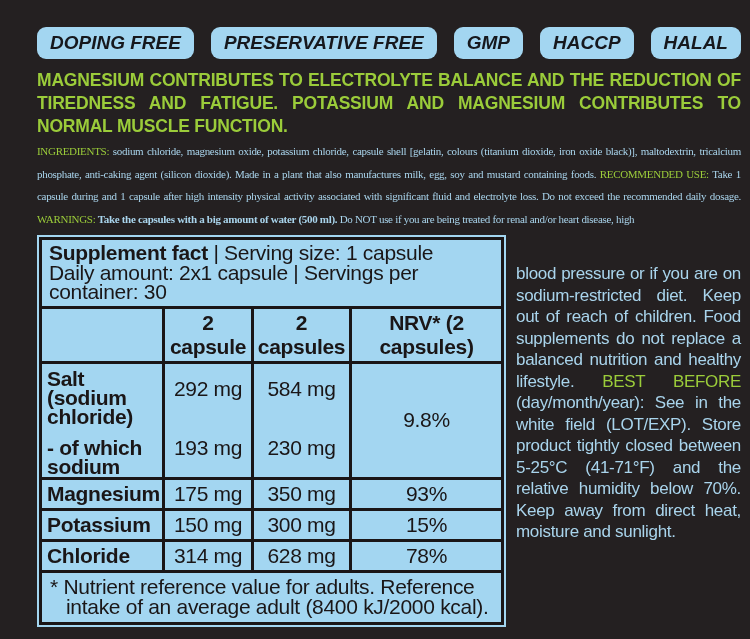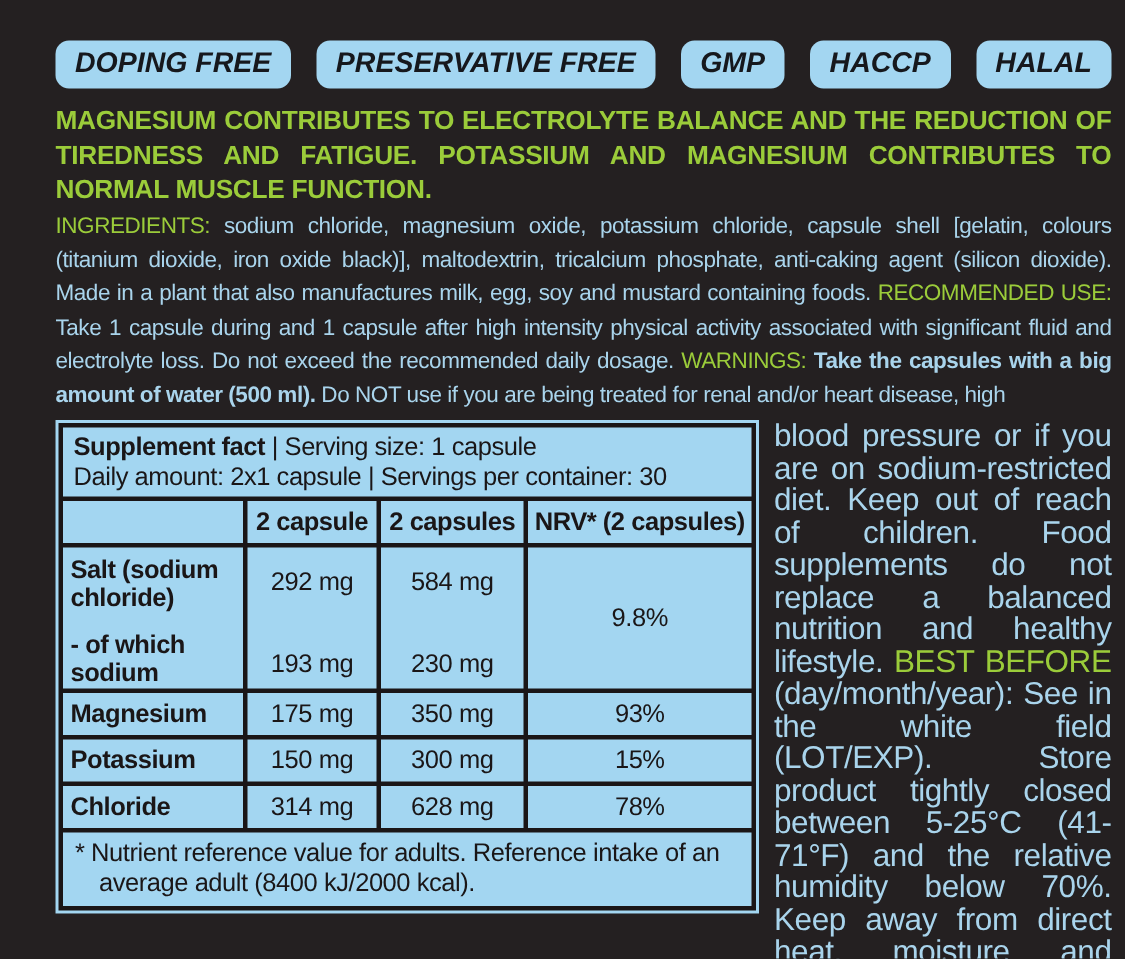--- a/index.html
+++ b/index.html
@@ -24,58 +24,59 @@
     white-space:nowrap;
   }
   
   .claim {
     color:#9bcc3a; font-weight:700;
     font-size:17.5px; line-height:23px; letter-spacing:-0.2px;
     text-align:justify; margin:10px 0 0 0;
   }
   .info {
     color:#a9d4ec;
-    font-size:15px; line-height:22.5px; letter-spacing:-0.3px;
-    text-align:justify; margin:2px 0 0 0;
+    font-size:11px; line-height:22.5px; letter-spacing:-0.3px;
+    text-align:justify; margin:2px 0 0 0;font-family:Liberation Serif, serif;
   }
   .green { color:#9bcc3a; }
   .bold-blue { font-weight:700; }
   
   .columns { display:flex; align-items:flex-start; margin-top:5px; }
   .table-wrap {
     flex:0 0 auto;
     border:2px solid #a3d6f1;
     background:#1a1617;
   }
   table {
     border-collapse:separate; border-spacing:3px;
     table-layout:fixed; width:465px;
-    color:#1a1617; font-size:17px; letter-spacing:-0.3px;border-radius:29px;
+    color:#1a1617; font-size:21px; letter-spacing:-0.3px;border-radius:29px;
   }
   td { background:#a3d6f1; padding:1px 5px; vertical-align:middle; }
   .title-cell { line-height:19.5px; padding:3px 7px 4px; }
   .b { font-weight:700; }
   .col-h { font-weight:700; text-align:center; padding:2px 1px; height:24px; }
   .row-label { font-weight:700; vertical-align:middle; }
   .val { text-align:center; }
   .salt-cell { height:92px; vertical-align:top; }
   .salt-l1 { font-weight:700; line-height:19px; margin-top:4px; }
   .salt-l2 { font-weight:700; line-height:19px; margin-top:12px; }
   .salt-v1 { margin-top:12px; }
   .salt-v2 { margin-top:35px; }
   .simple-row td { height:26px; }
   .footnote {
     line-height:20px; padding:4px 4px 5px 24px; text-indent:-16px;
   }
   
   .side {
     flex:1; margin-left:10px;
     color:#a9d4ec;
-    font-size:21px; line-height:21.5px; letter-spacing:-0.3px;
+    font-size:17px; line-height:21.5px; letter-spacing:-0.3px;
     text-align:justify;
+    margin-top:28px;
   }
 </style>
 </head>
 <body>
 
 <div class="label">
 
   <div class="badges">
       <div class="badge">DOPING FREE</div>
       <div class="badge">PRESERVATIVE FREE</div>

